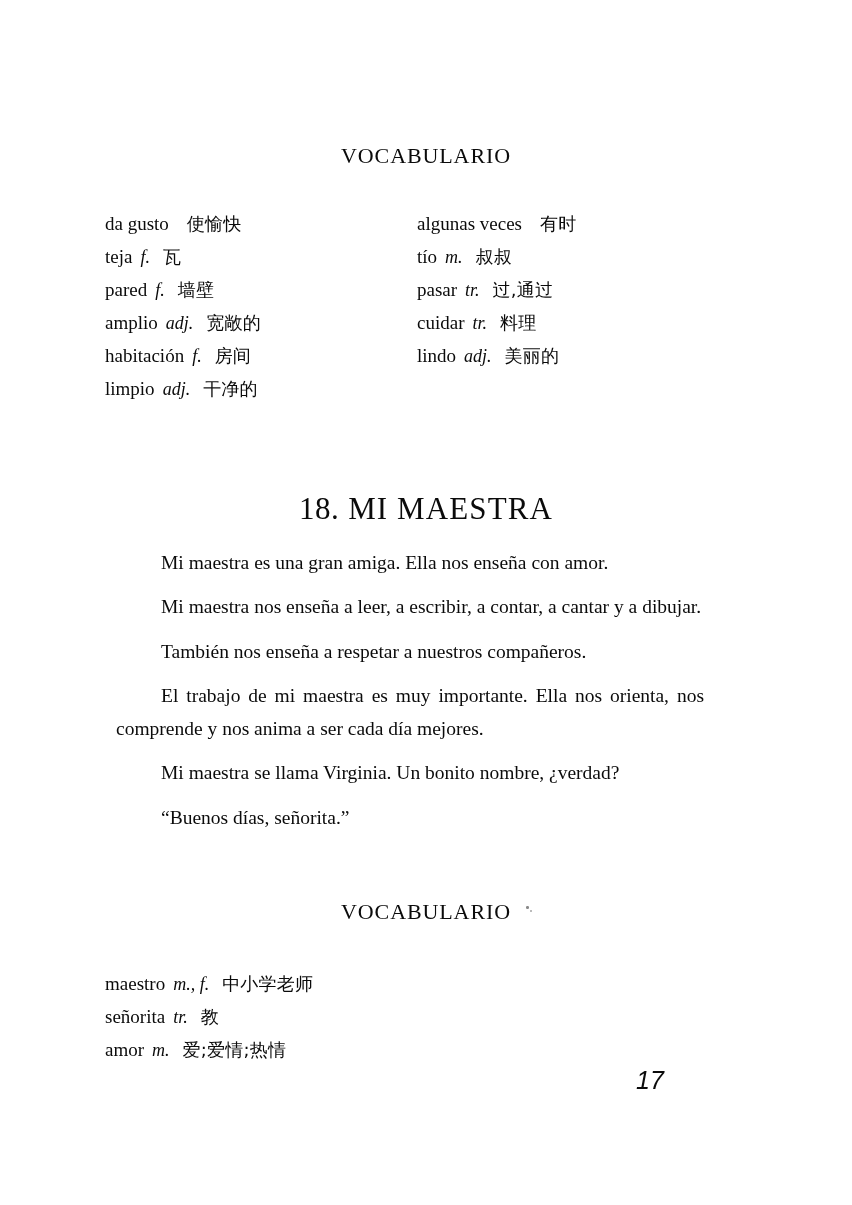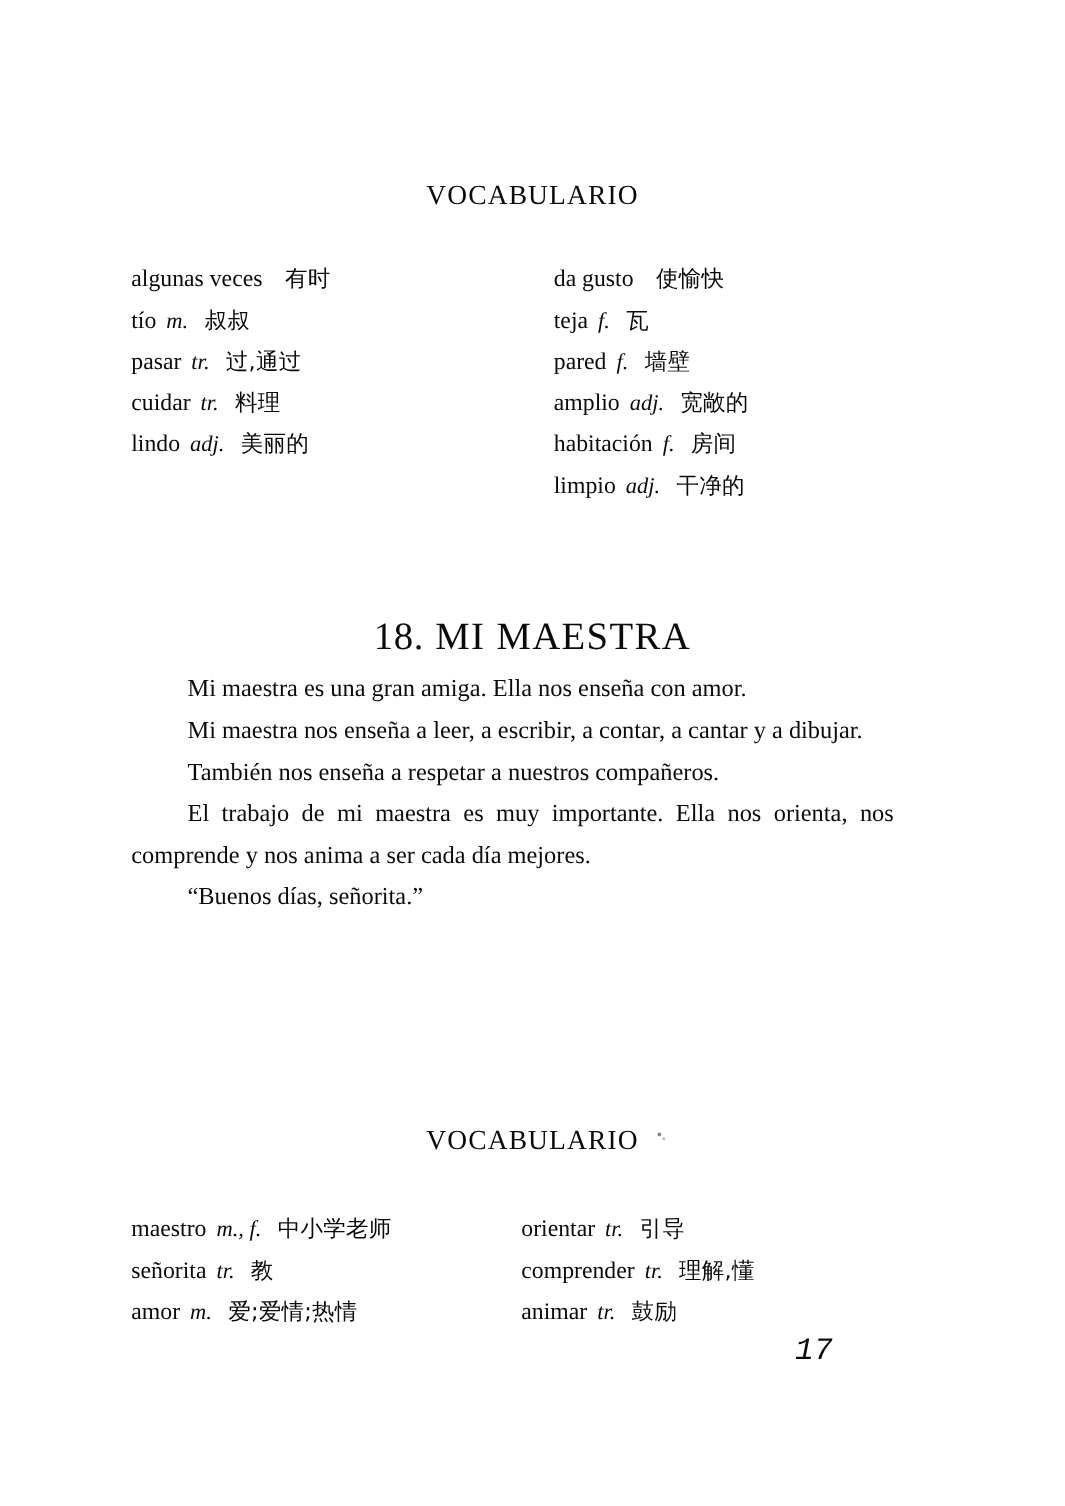--- a/index.html
+++ b/index.html
@@ -94,118 +94,119 @@
   
   .body-text {
     position: absolute;
     left: 105px;
     top: 535px;
     width: 610px;
     font-size: 19.5px;
     line-height: 33.3px;
   }
   .body-text p {
-    margin: 0;
+    margin: 11px;
     text-indent: 45px;
     text-align: justify;
     text-justify: inter-word;
   }
 
   
   .page-number {
     position: absolute;
     left: 636px;
     top: 1066px;
     font-size: 25px;
     font-style: italic;
-    font-family: Liberation Mono, monospace;
+    font-family: Liberation Sans, sans-serif;
   }
 
   
   .speck {
     position: absolute;
     background: #8a8a8a;
     border-radius: 40%;
   }
   #speck-a { left: 526px; top: 906px; width: 3px; height: 3px; }
   #speck-b { left: 530px; top: 910px; width: 2px; height: 2px; opacity: .7; }
 </style>
 </head>
 <body>
 
 <div class="page">
 
   <div class="voc-heading" id="voc-top-heading">VOCABULARIO</div>
 
   <div class="voc-block" id="voc-top">
     <div class="voc-cols">
+      <div class="voc-col left">
+
+        <div class="voc-entry no-pos">
+          <span class="term">da gusto</span><span class="gloss">使愉快</span>
+        </div>
+
+        <div class="voc-entry">
+          <span class="term">teja</span><span class="pos">f.</span><span class="gloss">瓦</span>
+        </div>
+
+        <div class="voc-entry">
+          <span class="term">pared</span><span class="pos">f.</span><span class="gloss">墙壁</span>
+        </div>
+
+        <div class="voc-entry">
+          <span class="term">amplio</span><span class="pos">adj.</span><span class="gloss">宽敞的</span>
+        </div>
+
+        <div class="voc-entry">
+          <span class="term">habitación</span><span class="pos">f.</span><span class="gloss">房间</span>
+        </div>
+
+        <div class="voc-entry">
+          <span class="term">limpio</span><span class="pos">adj.</span><span class="gloss">干净的</span>
+        </div>
+
+      </div>
+
       <div class="voc-col right">
 
         <div class="voc-entry no-pos">
           <span class="term">algunas veces</span><span class="gloss">有时</span>
         </div>
 
         <div class="voc-entry">
           <span class="term">tío</span><span class="pos">m.</span><span class="gloss">叔叔</span>
         </div>
 
         <div class="voc-entry">
           <span class="term">pasar</span><span class="pos">tr.</span><span class="gloss">过,通过</span>
         </div>
 
         <div class="voc-entry">
           <span class="term">cuidar</span><span class="pos">tr.</span><span class="gloss">料理</span>
         </div>
 
         <div class="voc-entry">
           <span class="term">lindo</span><span class="pos">adj.</span><span class="gloss">美丽的</span>
-        </div>
-
-      </div>
-
-      <div class="voc-col left">
-
-        <div class="voc-entry no-pos">
-          <span class="term">da gusto</span><span class="gloss">使愉快</span>
-        </div>
-
-        <div class="voc-entry">
-          <span class="term">teja</span><span class="pos">f.</span><span class="gloss">瓦</span>
-        </div>
-
-        <div class="voc-entry">
-          <span class="term">pared</span><span class="pos">f.</span><span class="gloss">墙壁</span>
-        </div>
-
-        <div class="voc-entry">
-          <span class="term">amplio</span><span class="pos">adj.</span><span class="gloss">宽敞的</span>
-        </div>
-
-        <div class="voc-entry">
-          <span class="term">habitación</span><span class="pos">f.</span><span class="gloss">房间</span>
-        </div>
-
-        <div class="voc-entry">
-          <span class="term">limpio</span><span class="pos">adj.</span><span class="gloss">干净的</span>
         </div>
 
       </div>
     </div>
   </div>
 
   <div class="lesson-title">
     <span class="num">18.</span>
     <span>MI MAESTRA</span>
   </div>
 
   <div class="body-text">
     <p>Mi maestra es una gran amiga. Ella nos enseña con amor.</p>
     <p>Mi maestra nos enseña a leer, a escribir, a contar, a cantar y a dibujar.</p>
     <p>También nos enseña a respetar a nuestros compañeros.</p>
     <p>El trabajo de mi maestra es muy importante. Ella nos orienta, nos comprende y nos anima a ser cada día mejores.</p>
+    <p>Mi maestra se llama Virginia. Un bonito nombre, ¿verdad?</p>
     <p>“Buenos días, señorita.”</p>
   </div>
 
   <div class="voc-heading" id="voc-bottom-heading">VOCABULARIO</div>
 
   <div class="speck" id="speck-a"></div>
   <div class="speck" id="speck-b"></div>
 
   <div class="voc-block" id="voc-bottom">
     <div class="voc-cols">
@@ -218,33 +219,18 @@
         <div class="voc-entry">
           <span class="term">señorita</span><span class="pos">tr.</span><span class="gloss">教</span>
         </div>
 
         <div class="voc-entry">
           <span class="term">amor</span><span class="pos">m.</span><span class="gloss">爱;爱情;热情</span>
         </div>
 
       </div>
 
-      <div class="voc-col right">
-
-        <div class="voc-entry">
-          <span class="term">orientar</span><span class="pos">tr.</span><span class="gloss">引导</span>
-        </div>
-
-        <div class="voc-entry">
-          <span class="term">comprender</span><span class="pos">tr.</span><span class="gloss">理解,懂</span>
-        </div>
-
-        <div class="voc-entry">
-          <span class="term">animar</span><span class="pos">tr.</span><span class="gloss">鼓励</span>
-        </div>
-
-      </div>
     </div>
   </div>
 
   <div class="page-number">17</div>
 
 </div>
 
 </body></html>

